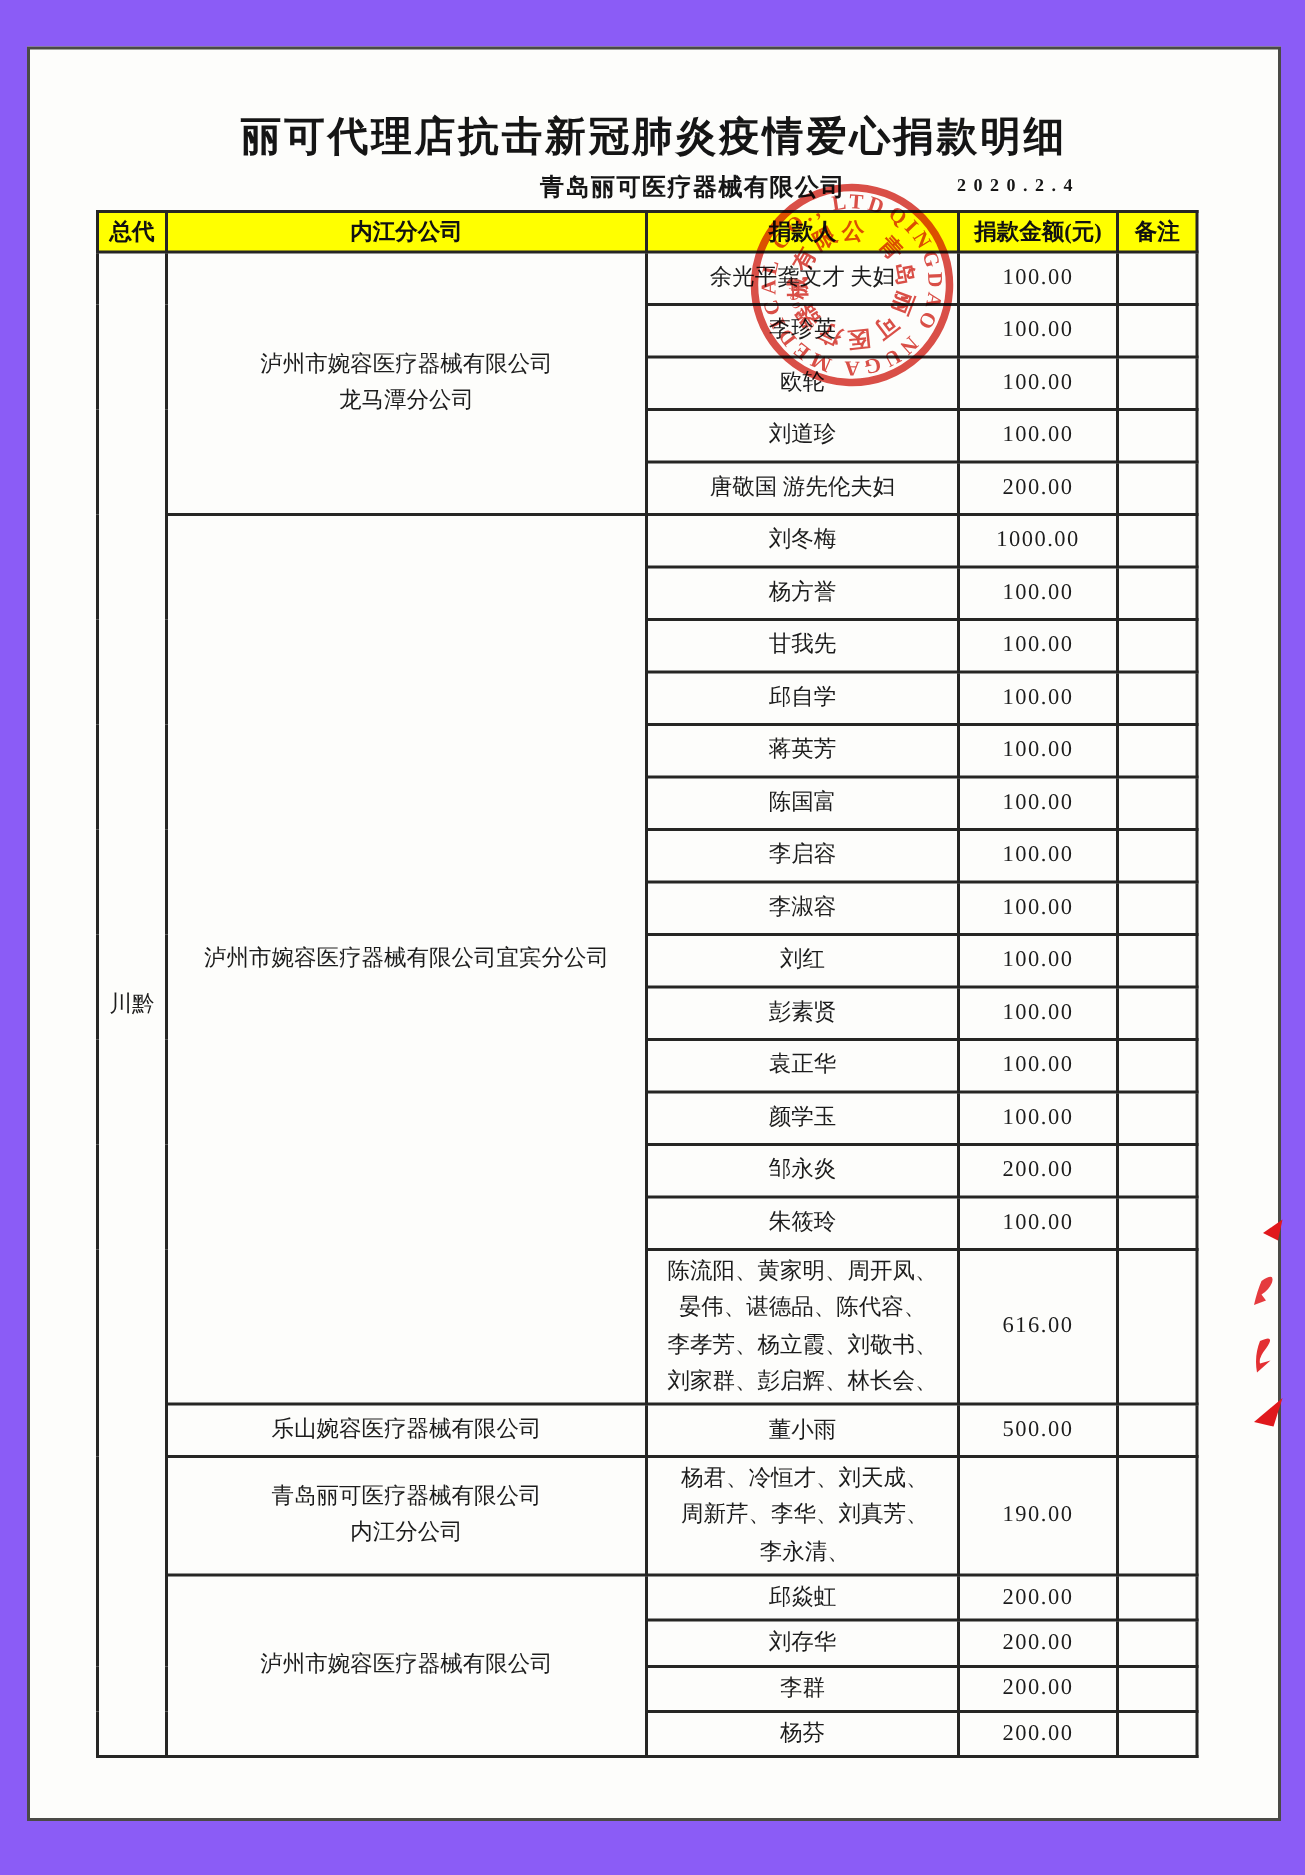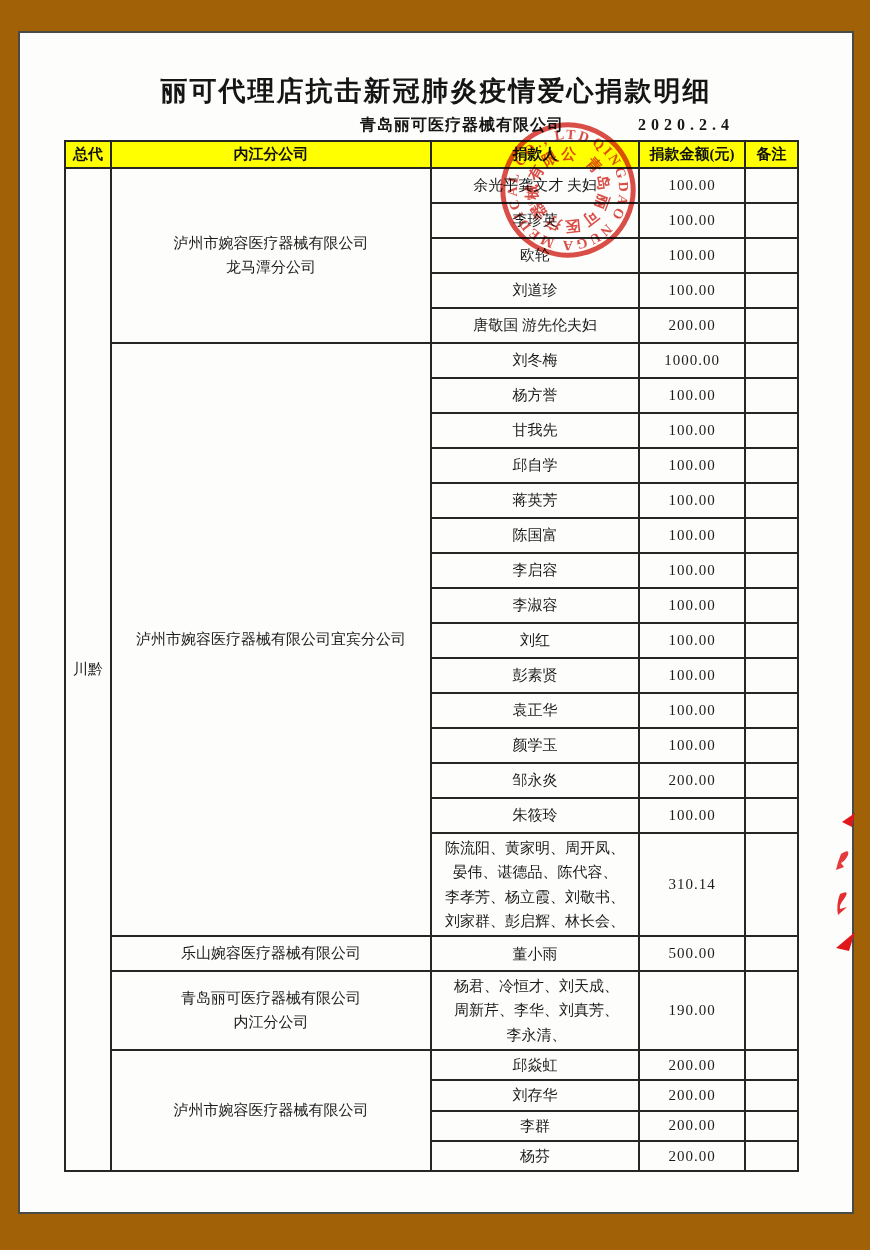--- a/index.html
+++ b/index.html
@@ -1,37 +1,37 @@
 <!DOCTYPE html>
 <html><head>
 <meta charset="utf-8">
 <style>
   html,body{margin:0;padding:0;background:#ffffff;}
   .sheet{
-    position:relative;width:870px;height:1250px;background:#a16207;overflow:hidden;
+    position:relative;width:870px;height:1250px;background:#8b5cf6;overflow:hidden;
     font-family:"Liberation Serif","DejaVu Serif",serif;color:#1c1c1c;
   }
   .border-frame{
     position:absolute;left:18px;top:31px;width:836px;height:1183px;
     border:2px solid #4a4a46;box-sizing:border-box;background:#fdfdfb;
   }
   .doc-title{
     margin:40px 0 0 0;text-align:center;
     font-family:"Liberation Sans","DejaVu Sans",sans-serif;
     font-size:27px;font-weight:bold;letter-spacing:2px;color:#151515;
   }
   .subtitle-row{position:relative;height:24px;margin-top:5px;}
   .subtitle{
     position:absolute;left:340px;top:1px;
     font-family:"Liberation Sans","DejaVu Sans",sans-serif;
     font-size:16px;font-weight:bold;letter-spacing:1px;color:#161616;
   }
   .doc-date{
     position:absolute;left:618px;top:2px;
-    font-size:16px;font-weight:bold;letter-spacing:5px;color:#161616;
+    font-size:12px;font-weight:bold;letter-spacing:5px;color:#161616;
   }
   table.donation{
     position:absolute;left:44px;top:107px;width:733px;
     border-collapse:collapse;table-layout:fixed;background:transparent;
   }
   .donation th,.donation td{
     border:2px solid #262624;text-align:center;vertical-align:middle;
     padding:2px 3px;box-sizing:border-box;overflow:hidden;
   }
   .donation th{
@@ -181,21 +181,21 @@
           <tr class="normal">
             <td class="donor-name-cell">朱筱玲</td>
             <td class="amount-cell">100.00</td>
             <td class="remark-cell"></td>
           </tr>
           <tr class="normal">
             <td class="donor-name-cell">陈流阳、黄家明、周开凤、
 晏伟、谌德品、陈代容、
 李孝芳、杨立霞、刘敬书、
 刘家群、彭启辉、林长会、</td>
-            <td class="amount-cell">310.14</td>
+            <td class="amount-cell">616.00</td>
             <td class="remark-cell"></td>
           </tr>
           <tr class="normal">
             <td class="shop-name-cell" rowspan="1">乐山婉容医疗器械有限公司</td>
             <td class="donor-name-cell">董小雨</td>
             <td class="amount-cell">500.00</td>
             <td class="remark-cell"></td>
           </tr>
           <tr class="normal">
             <td class="shop-name-cell" rowspan="1">青岛丽可医疗器械有限公司

